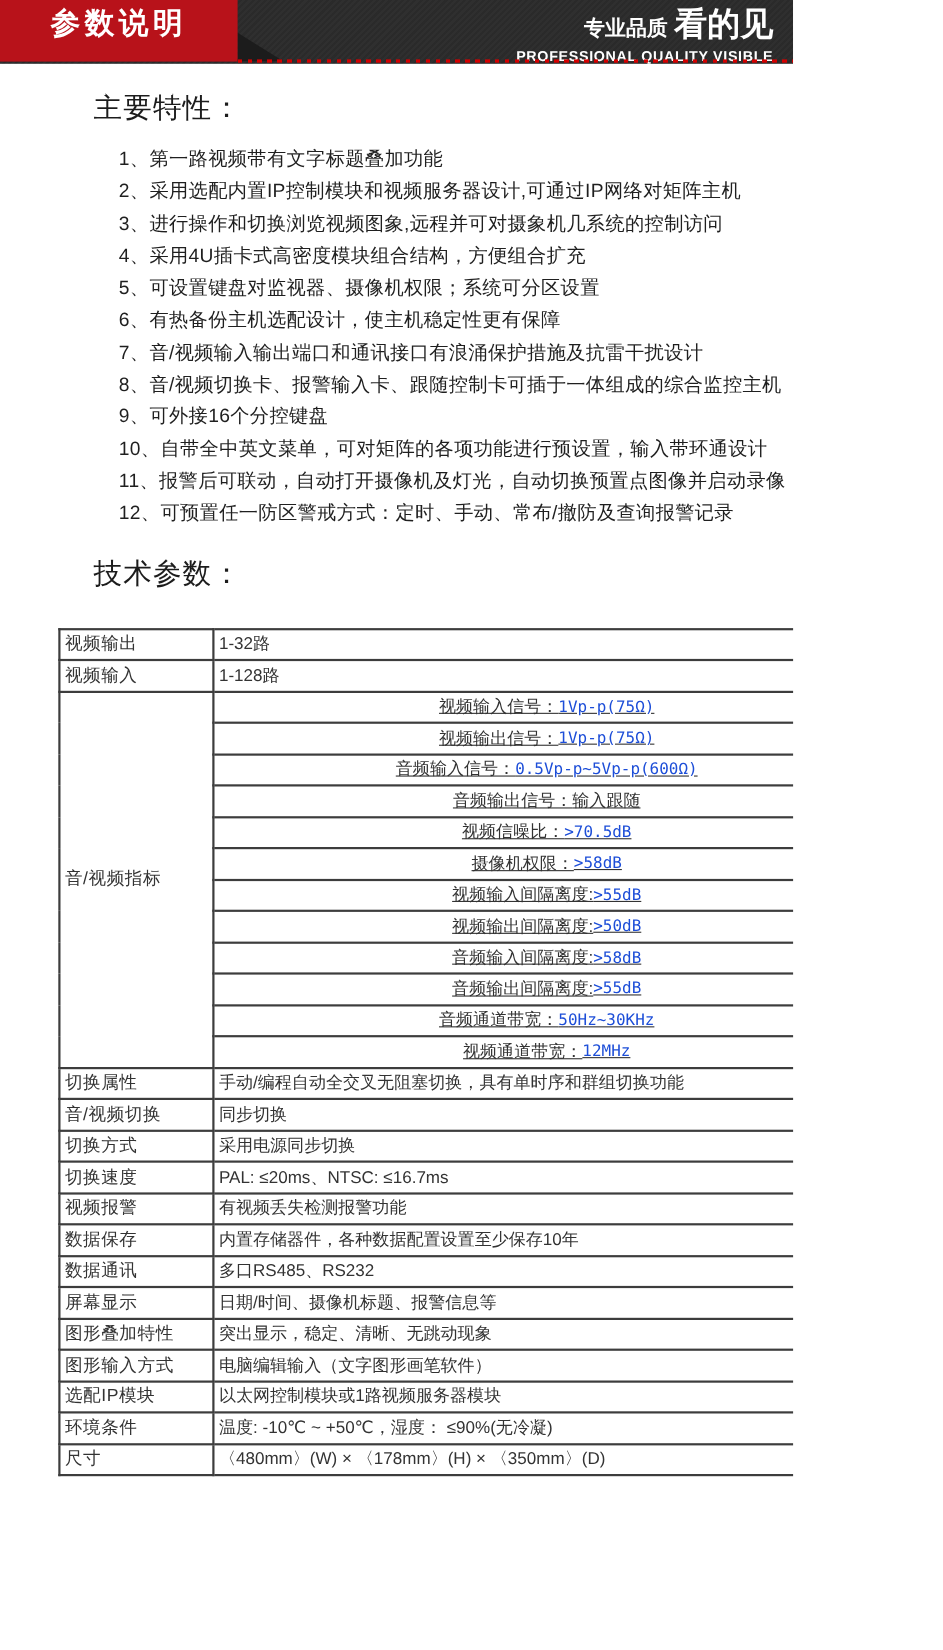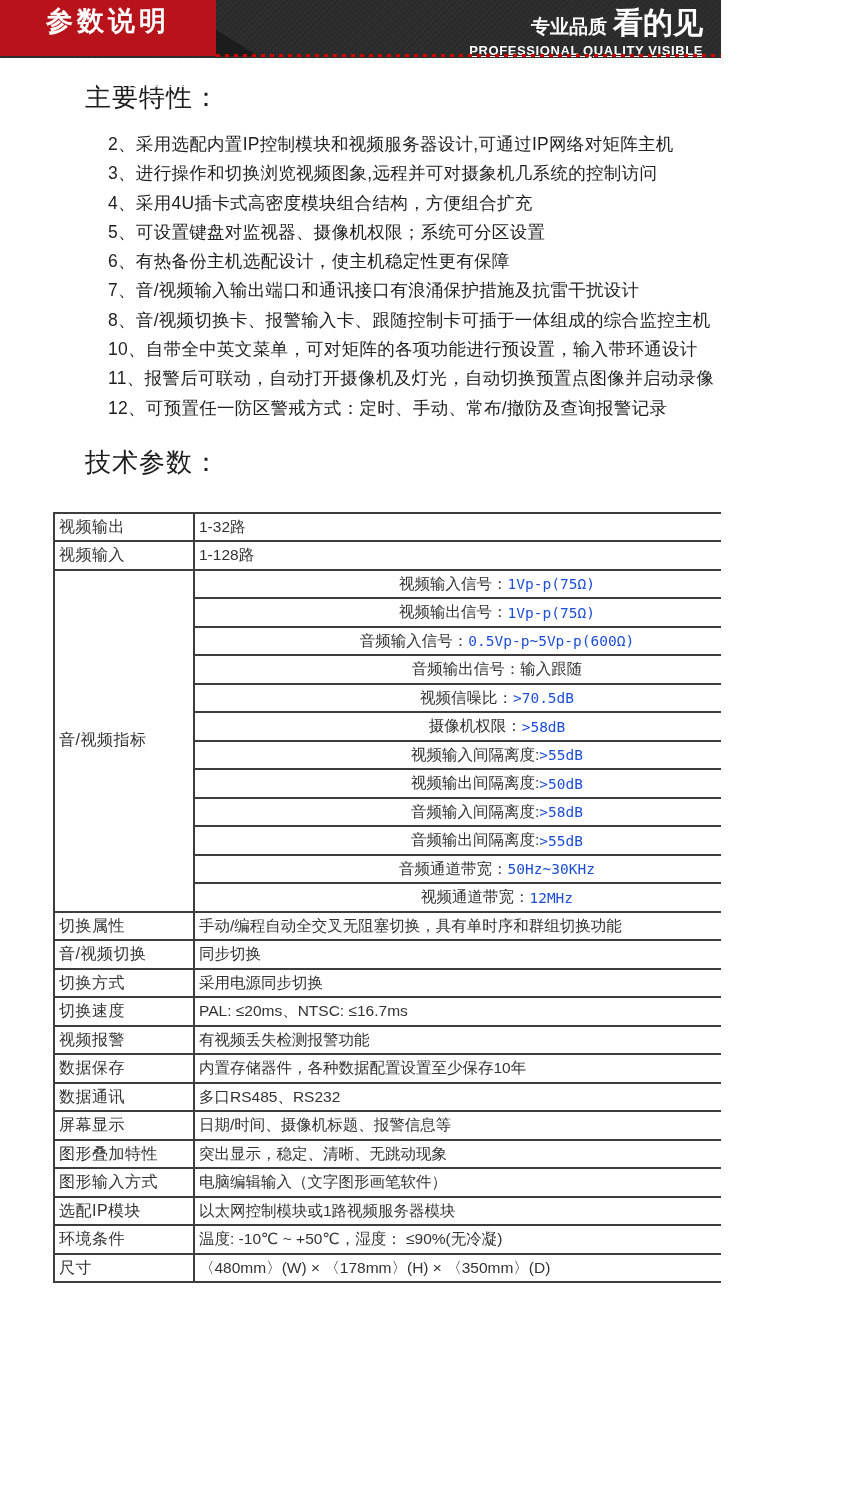--- a/index.html
+++ b/index.html
@@ -59,21 +59,20 @@
     color: #fff;
   }
   .slogan-cn { line-height: 30px; white-space: nowrap; }
   .slogan-cn .small { font-size: 19px; font-weight: bold; }
   .slogan-cn .big { font-size: 30px; font-weight: bold; margin-left: 6px; }
   .slogan-en {
     font-size: 13px;
     font-weight: bold;
     letter-spacing: 0.6px;
     line-height: 15px;
-    text-decoration: underline;
   }
   .dotted {
     position: absolute;
     left: 216px; right: 0; bottom: 1px;
     height: 3px;
     background: repeating-linear-gradient(90deg, #d40000 0 4px, transparent 4px 9px);
   }
 
   
   .section-heading {
@@ -123,20 +122,21 @@
   }
   .specs-table .val .latin,
   .subrow-val {
     font-family: "DejaVu Sans Mono", "Liberation Mono", monospace;
   }
   .subline {
     display: flex;
     justify-content: center;
     align-items: center;
     white-space: nowrap;
+    text-decoration: underline;
   }
   .subrow-name { font-size: 15.5px; color: #333; }
   .subrow-val  { font-size: 14.5px; color: #1d4ed8; }
 </style>
 </head>
 <body>
 
 <div class="page">
 
   <header class="banner">
@@ -150,27 +150,29 @@
         <span class="small">专业品质</span><span class="big">看的见</span>
       </div>
       <div class="slogan-en">PROFESSIONAL QUALITY VISIBLE</div>
     </div>
     <div class="dotted"></div>
   </header>
 
   <h1 class="section-heading">主要特性：</h1>
 
   <div class="features">
+    <div class="feature-item">1、第一路视频带有文字标题叠加功能</div>
     <div class="feature-item">2、采用选配内置IP控制模块和视频服务器设计,可通过IP网络对矩阵主机</div>
     <div class="feature-item">3、进行操作和切换浏览视频图象,远程并可对摄象机几系统的控制访问</div>
     <div class="feature-item">4、采用4U插卡式高密度模块组合结构，方便组合扩充</div>
     <div class="feature-item">5、可设置键盘对监视器、摄像机权限；系统可分区设置</div>
     <div class="feature-item">6、有热备份主机选配设计，使主机稳定性更有保障</div>
     <div class="feature-item">7、音/视频输入输出端口和通讯接口有浪涌保护措施及抗雷干扰设计</div>
     <div class="feature-item">8、音/视频切换卡、报警输入卡、跟随控制卡可插于一体组成的综合监控主机</div>
+    <div class="feature-item">9、可外接16个分控键盘</div>
     <div class="feature-item">10、自带全中英文菜单，可对矩阵的各项功能进行预设置，输入带环通设计</div>
     <div class="feature-item">11、报警后可联动，自动打开摄像机及灯光，自动切换预置点图像并启动录像</div>
     <div class="feature-item">12、可预置任一防区警戒方式：定时、手动、常布/撤防及查询报警记录</div>
   </div>
 
   <h1 class="section-heading">技术参数：</h1>
 
   <table class="specs-table">
     <tbody>
       <tr>

